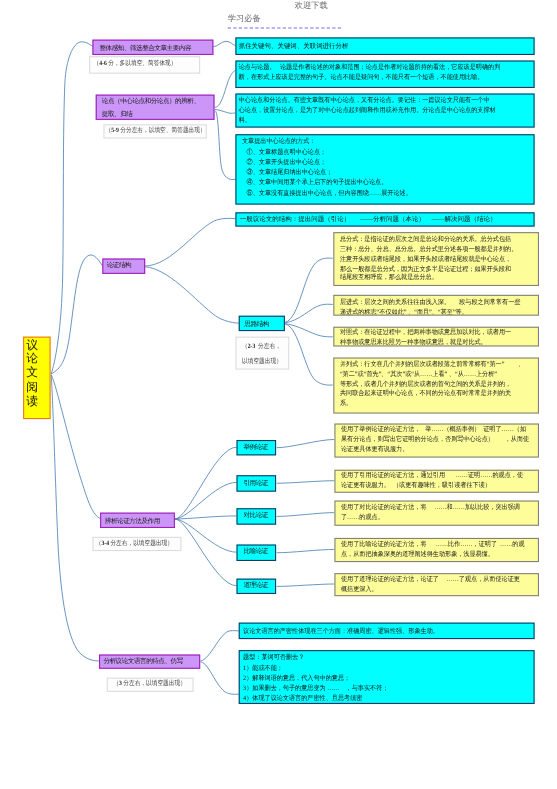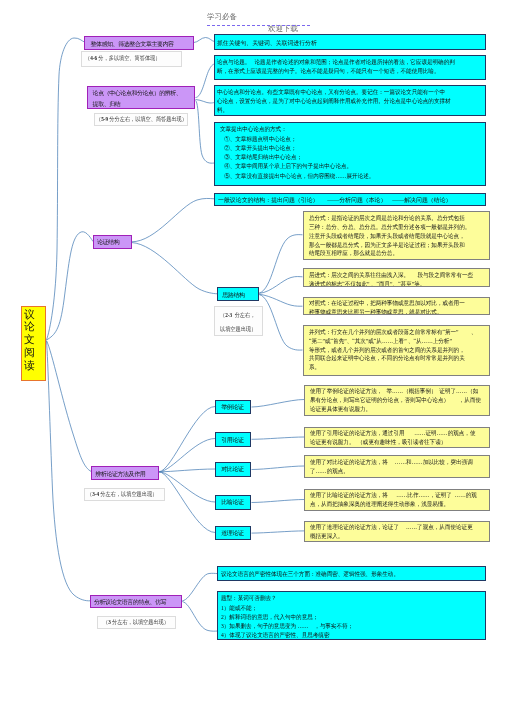--- a/index.html
+++ b/index.html
@@ -47,21 +47,21 @@
     <path d="M251.5,407.0 C265,407.0 290,399.5 304,399.5" fill="none" stroke="#4a7fb5" stroke-width="0.75"></path>
     <path d="M251.5,439.3 C265,439.3 290,437.0 304,437.0" fill="none" stroke="#4a7fb5" stroke-width="0.75"></path>
     <path d="M251.5,469.5 C265,469.5 290,466.0 304,466.0" fill="none" stroke="#4a7fb5" stroke-width="0.75"></path>
     <path d="M251.5,502.5 C265,502.5 290,499.5 304,499.5" fill="none" stroke="#4a7fb5" stroke-width="0.75"></path>
     <path d="M251.5,533.1 C265,533.1 290,530.9 304,530.9" fill="none" stroke="#4a7fb5" stroke-width="0.75"></path>
     <path d="M182.3,600.8 C191,600 200,574.5 209,573.5 C212.5,573.1 215,573.4 217.3,573.6" fill="none" stroke="#4a7fb5" stroke-width="0.75"></path>
     <path d="M182.3,601.6 C191,603 197,628 208,630.5 C212,631.4 215,631.2 217.3,631.0" fill="none" stroke="#4a7fb5" stroke-width="0.75"></path>
   </svg>
 
   <div class="hdr" style="left:207px;top:12px;">学习必备</div>
-  <div class="hdr" style="left:268px;top:24px;">欢迎下载</div>
+  <div class="hdr" style="left:268px;top:0;">欢迎下载</div>
   <div class="dashline" style="left:207px;top:25px;width:103px;"></div>
 
   <div class="node root" id="rootnode" style="left:21.4px;top:305.8px;width:24.2px;height:75.5px;font-size:10.8px;display:flex;flex-direction:column;align-items:flex-start;justify-content:flex-start;padding-left:1.5px;padding-top:1.0px;">
       <span class="rchar">议</span>
       <span class="rchar">论</span>
       <span class="rchar">文</span>
       <span class="rchar">阅</span>
       <span class="rchar">读</span>
     </div>
 

